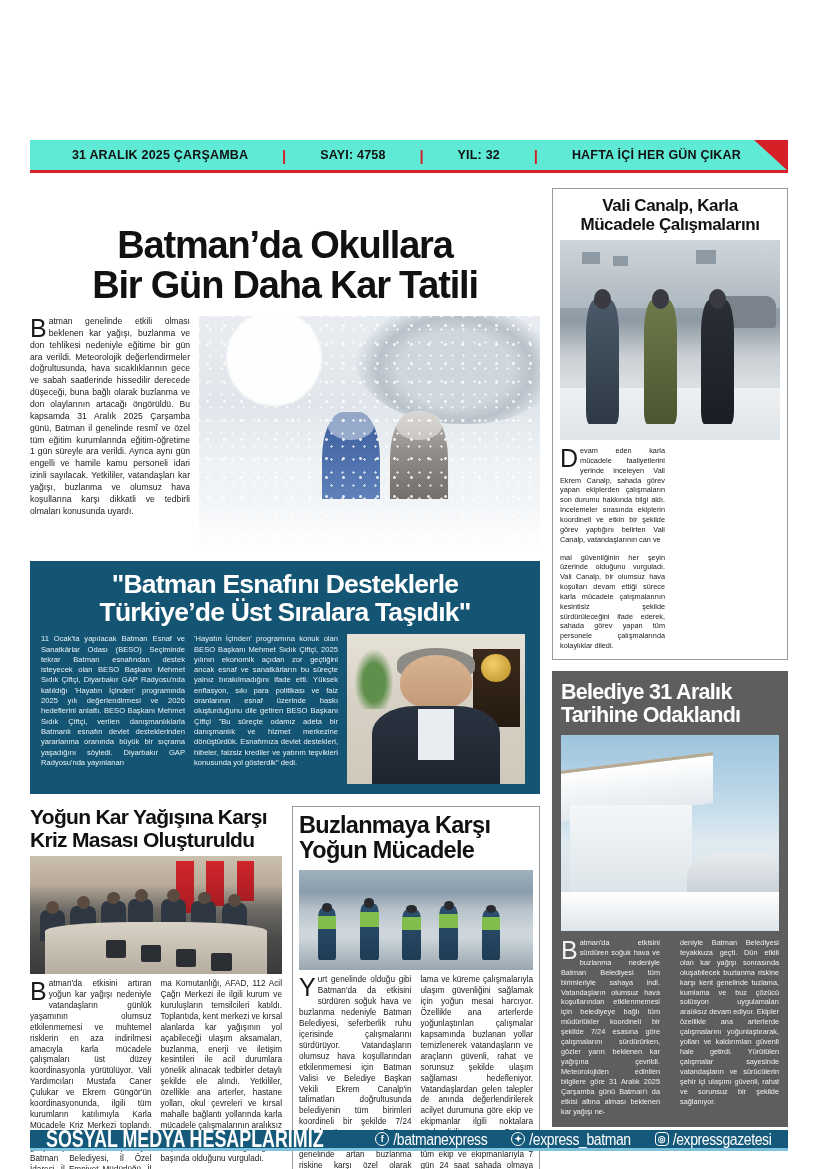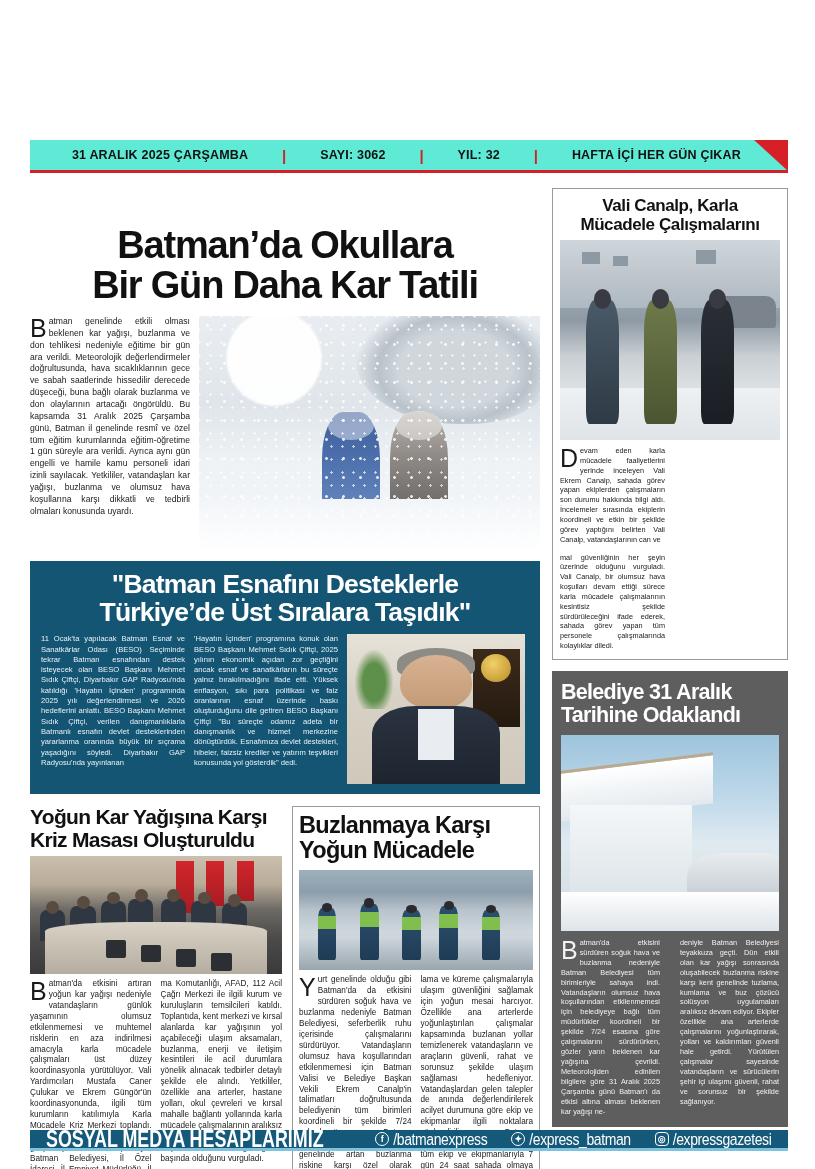--- a/index.html
+++ b/index.html
@@ -269,21 +269,21 @@
 </head>
 <body>
 
 <div class="page">
 
 
   <div class="datebar">
     <div class="datebar-inner">
       <span>31  ARALIK  2025  ÇARŞAMBA</span>
       <span class="sep">|</span>
-      <span>SAYI: 3062</span>
+      <span>SAYI: 4758</span>
       <span class="sep">|</span>
       <span>YIL: 32</span>
       <span class="sep">|</span>
       <span>HAFTA İÇİ HER GÜN ÇIKAR</span>
     </div>
     <div class="datebar-corner"></div>
   </div>
 
   <div class="col-left">
 

